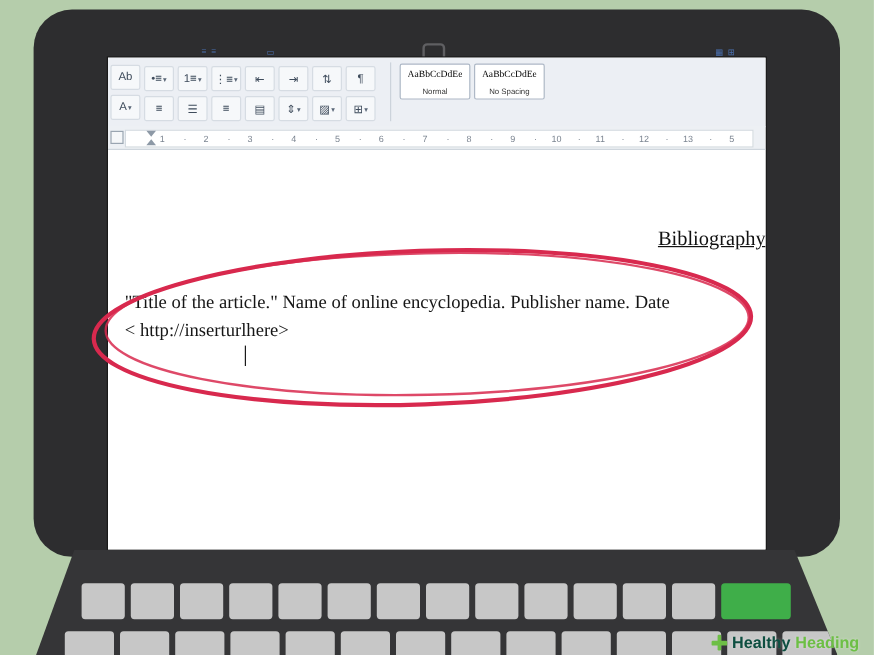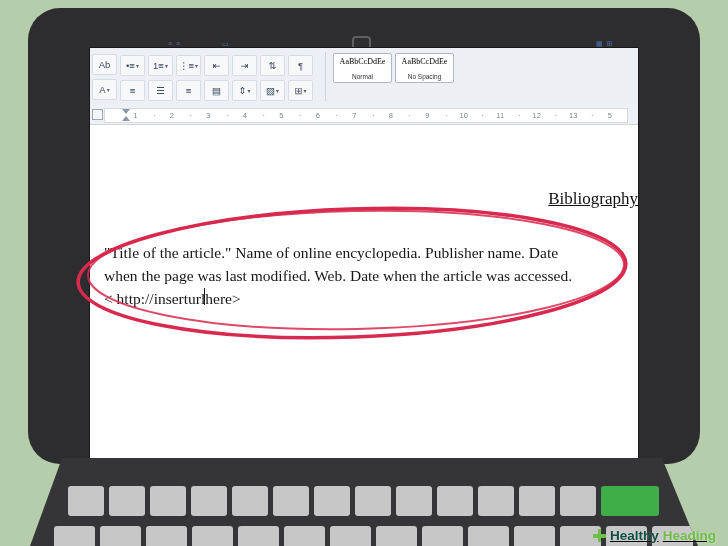--- a/index.html
+++ b/index.html
@@ -61,21 +61,21 @@
   .cursor{position:absolute;left:114px;top:163px;width:1px;height:17px;background:#1a1a1a;}
   
   .kb{position:absolute;left:30px;top:458px;width:668px;height:88px;background:#353537;
       clip-path:polygon(4.8% 0,94.6% 0,100% 100%,0 100%);}
   .key{position:absolute;width:36px;height:30px;border-radius:3px;background:#c7c7c7;cursor:pointer;}
   .key.wide{width:41px;}
   
   .anno{position:absolute;left:0;top:0;pointer-events:none;}
   
   .watermark{position:absolute;right:12px;bottom:3px;display:flex;align-items:center;gap:4px;
-             font-weight:bold;font-size:13.5px;text-shadow:0 0 3px rgba(255,255,255,.35);text-decoration:underline;}
+             font-weight:bold;font-size:13.5px;text-shadow:0 0 3px rgba(255,255,255,.35);}
   .plus{position:relative;width:13px;height:13px;display:inline-block;}
   .plus::before{content:"";position:absolute;left:5px;top:0;width:3.5px;height:13px;
                 background:#6dbf45;border-radius:1px;}
   .plus::after{content:"";position:absolute;left:0;top:5px;width:13px;height:3.5px;
                background:#6dbf45;border-radius:1px;}
   .w1{color:#0e4f41;}
   .w2{color:#6dbf45;}
 </style>
 </head>
 <body>
@@ -188,21 +188,20 @@
           <span class="ruler-seg">5</span>
         </div>
       <div class="ind ind-top"></div>
       <div class="ind ind-bot"></div>
     </div>
 
     <div class="doc">
       <div class="doc-title">Bibliography</div>
       <div class="doc-lines" id="doc-lines">
           <div class="doc-line">"Title of the article." Name of online encyclopedia. Publisher name. Date</div>
-          <div class="doc-line">when the page was last modified. Web. Date when the article was accessed.</div>
           <div class="doc-line">&lt; http://inserturlhere&gt;</div>
         </div>
       <div class="cursor"></div>
     </div>
 
   </div>
 
   <div class="kb" id="keyboard">
       <div class="key" style="left: 38px; top: 28px;"></div>
       <div class="key" style="left: 79px; top: 28px;"></div>

